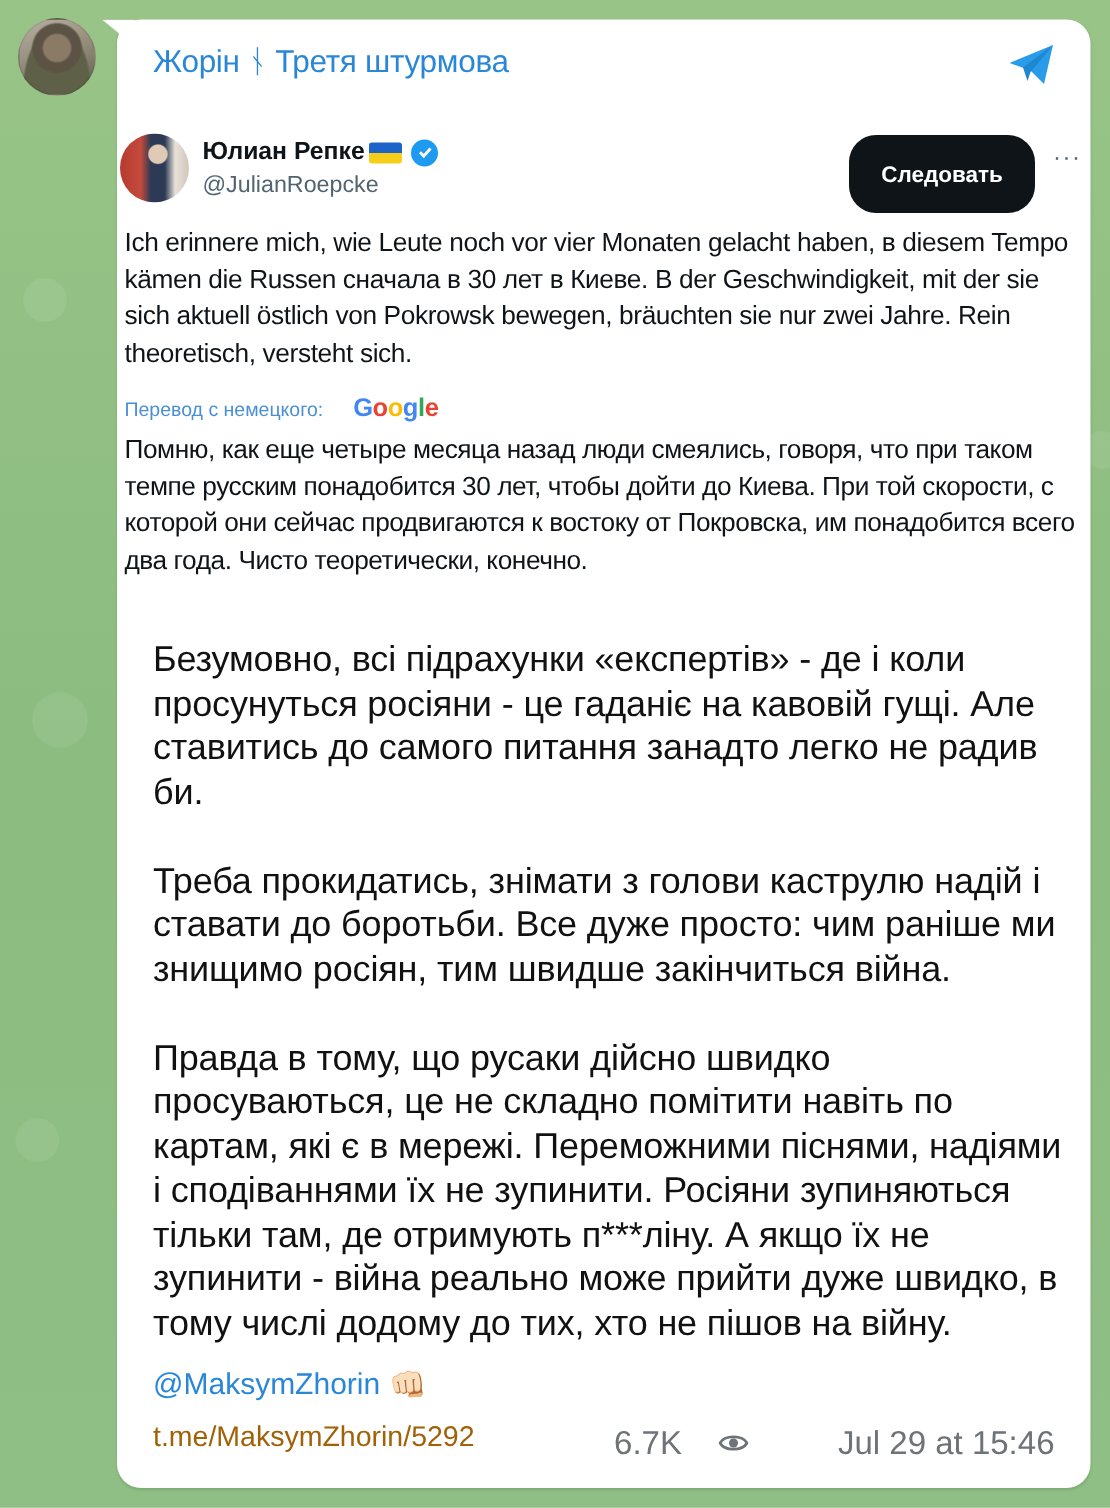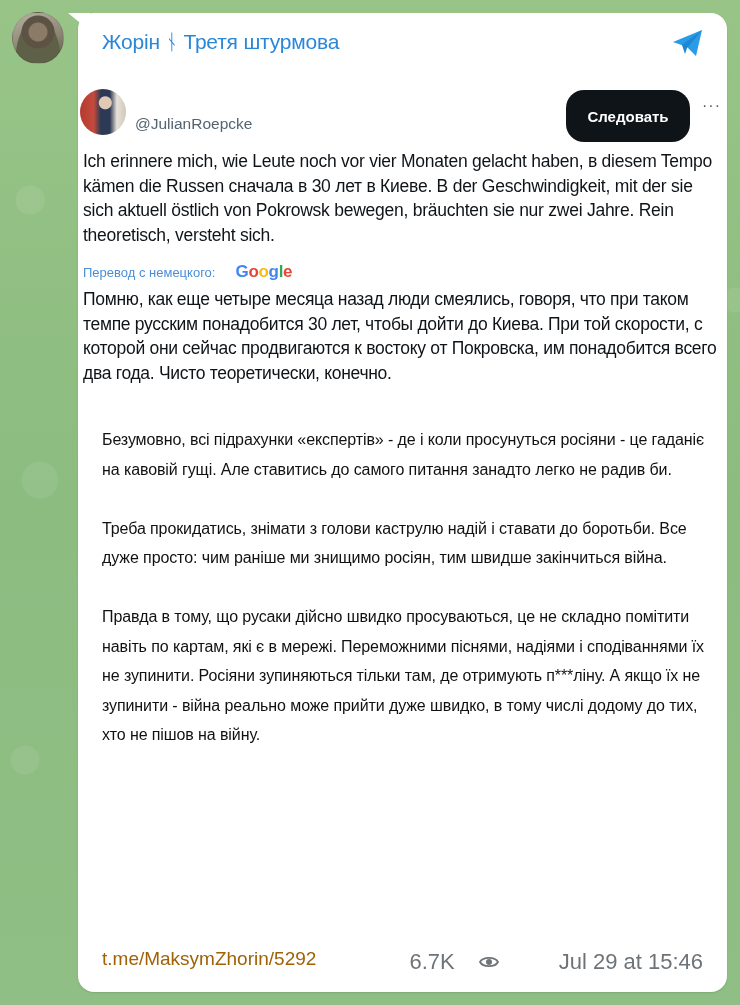--- a/index.html
+++ b/index.html
@@ -105,21 +105,21 @@
     .google-logo span:nth-child(4){ color:#4285f4; }
     .google-logo span:nth-child(5){ color:#34a853; }
     .google-logo span:nth-child(6){ color:#ea4335; }
     .tweet-translation {
       position: absolute; left: 3px; top: 202px; width: 640px;
       font-size: 17.5px; line-height: 24.5px; color: #0f1419;
       letter-spacing: -0.3px;
     }
     .post-body {
       position: absolute; left: 24px; top: 412px; width: 610px;
-      font-size: 16px; line-height: 29.5px; color: #111111;
+      font-size: 24px; line-height: 29.5px; color: #111111;
       letter-spacing: -0.1px;
     }
     .post-body p { margin-bottom: 29.5px; }
     .signature {
       position: absolute; left: 24px; top: 898px;
       font-size: 20px; color: #2a87d8; display: flex; align-items: center; gap: 6px;
       cursor: pointer;
     }
     .fist { font-size: 20px; }
     .footer-link {
@@ -144,40 +144,53 @@
   <div class="channel-title">Жорін ᚾ Третя штурмова</div>
 
   <svg class="share-icon" viewBox="0 0 34 32">
     <path d="M2 15 L31 3 L25 29 L16 20 Z" fill="#2a9be8"></path>
     <path d="M16 20 L31 3 L13 17 Z" fill="#ffffff" opacity="0.0"></path>
     <path d="M11 18 L31 3 L16 21 L14 27 Z" fill="#1f86d0"></path>
   </svg>
 
   <div class="tweet">
     <div class="tweet-avatar"></div>
+    <div class="tweet-name">
+      <span>Юлиан Репке</span>
+      <span class="flag"></span>
+      <span class="verified">
+        <svg width="11" height="11" viewBox="0 0 11 11">
+            <path d="M2 5.5 L4.5 8 L9 3" stroke="#fff" stroke-width="2" fill="none"></path>
+          </svg>
+      </span>
+    </div>
     <div class="tweet-handle">@JulianRoepcke</div>
     <div class="follow-btn">Следовать</div>
     <div class="more-btn">···</div>
 
     <div class="tweet-text">Ich erinnere mich, wie Leute noch vor vier Monaten gelacht haben, в diesem Tempo kämen die Russen сначала в 30 лет в Киеве. В der Geschwindigkeit, mit der sie sich aktuell östlich von Pokrowsk bewegen, bräuchten sie nur zwei Jahre. Rein theoretisch, versteht sich.</div>
 
     <div class="translate-line">
       <span>Перевод с немецкого:</span>
       <span class="google-logo"><span>G</span><span>o</span><span>o</span><span>g</span><span>l</span><span>e</span></span>
     </div>
 
     <div class="tweet-translation">Помню, как еще четыре месяца назад люди смеялись, говоря, что при таком темпе русским понадобится 30 лет, чтобы дойти до Киева. При той скорости, с которой они сейчас продвигаются к востоку от Покровска, им понадобится всего два года. Чисто теоретически, конечно.</div>
   </div>
 
   <div class="post-body">
     <p>Безумовно, всі підрахунки «експертів» - де і коли просунуться росіяни - це гаданіє на кавовій гущі. Але ставитись до самого питання занадто легко не радив би.</p>
     <p>Треба прокидатись, знімати з голови каструлю надій і ставати до боротьби. Все дуже просто: чим раніше ми знищимо росіян, тим швидше закінчиться війна.</p>
     <p>Правда в тому, що русаки дійсно швидко просуваються, це не складно помітити навіть по картам, які є в мережі. Переможними піснями, надіями і сподіваннями їх не зупинити. Росіяни зупиняються тільки там, де отримують п***ліну. А якщо їх не зупинити - війна реально може прийти дуже швидко, в тому числі додому до тих, хто не пішов на війну.</p>
   </div>
 
+  <div class="signature">
+    <span>@MaksymZhorin</span>
+    <span class="fist">👊🏻</span>
+  </div>
 
   <div class="footer-link">t.me/MaksymZhorin/5292</div>
 
   <div class="footer-meta">
     <span>6.7K</span>
     <svg class="eye-icon" viewBox="0 0 20 14">
       <path d="M1 7 C4 1.5 16 1.5 19 7 C16 12.5 4 12.5 1 7 Z" fill="none" stroke="#6e7378" stroke-width="1.8"></path>
       <circle cx="10" cy="7" r="3" fill="#6e7378"></circle>
     </svg>
     <span class="meta-gap"></span>

